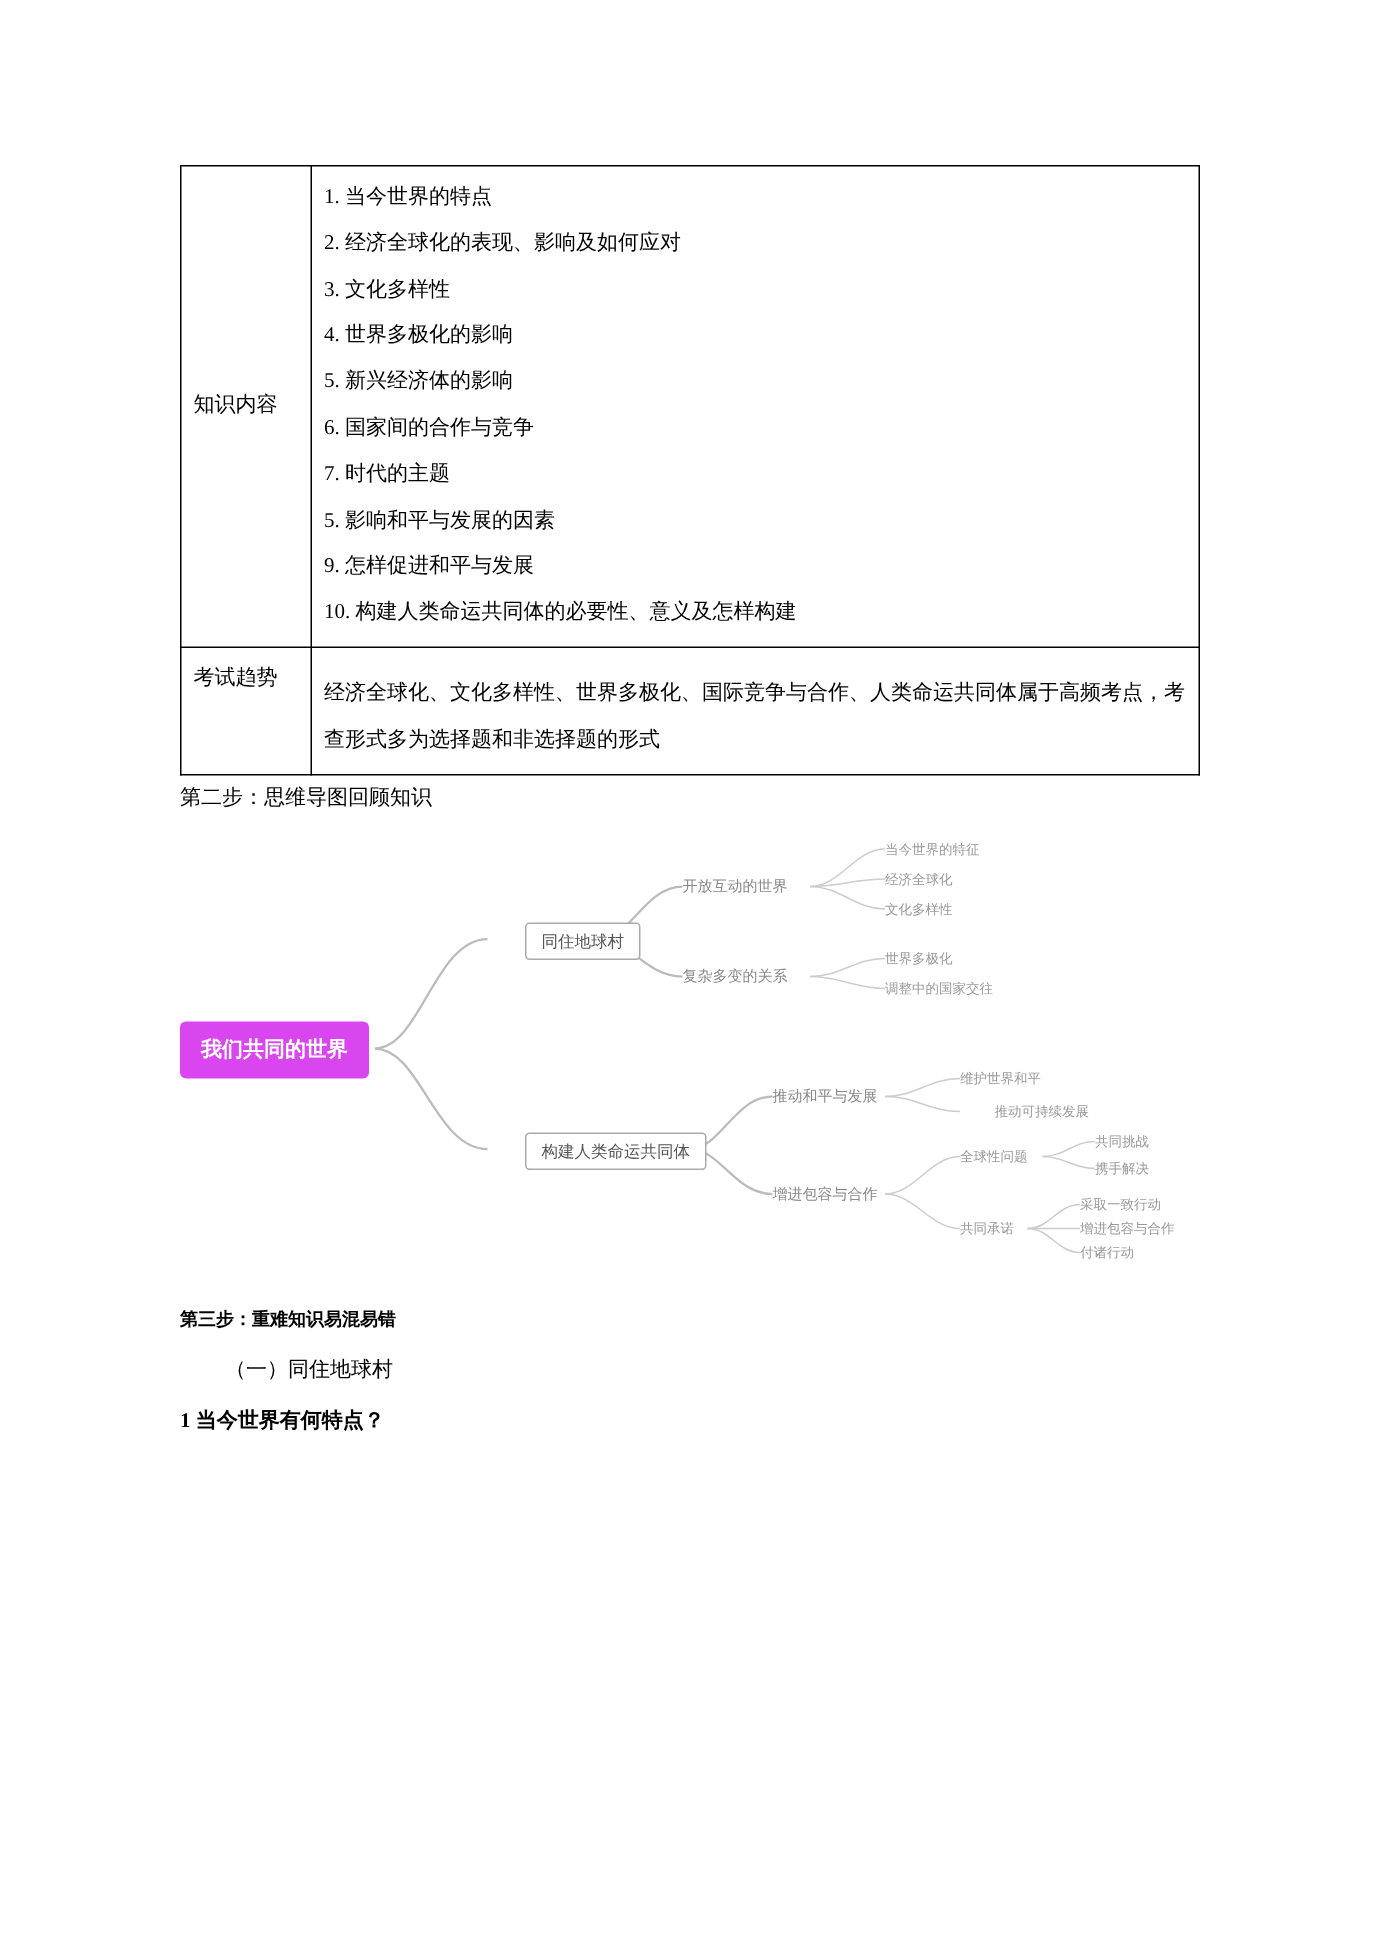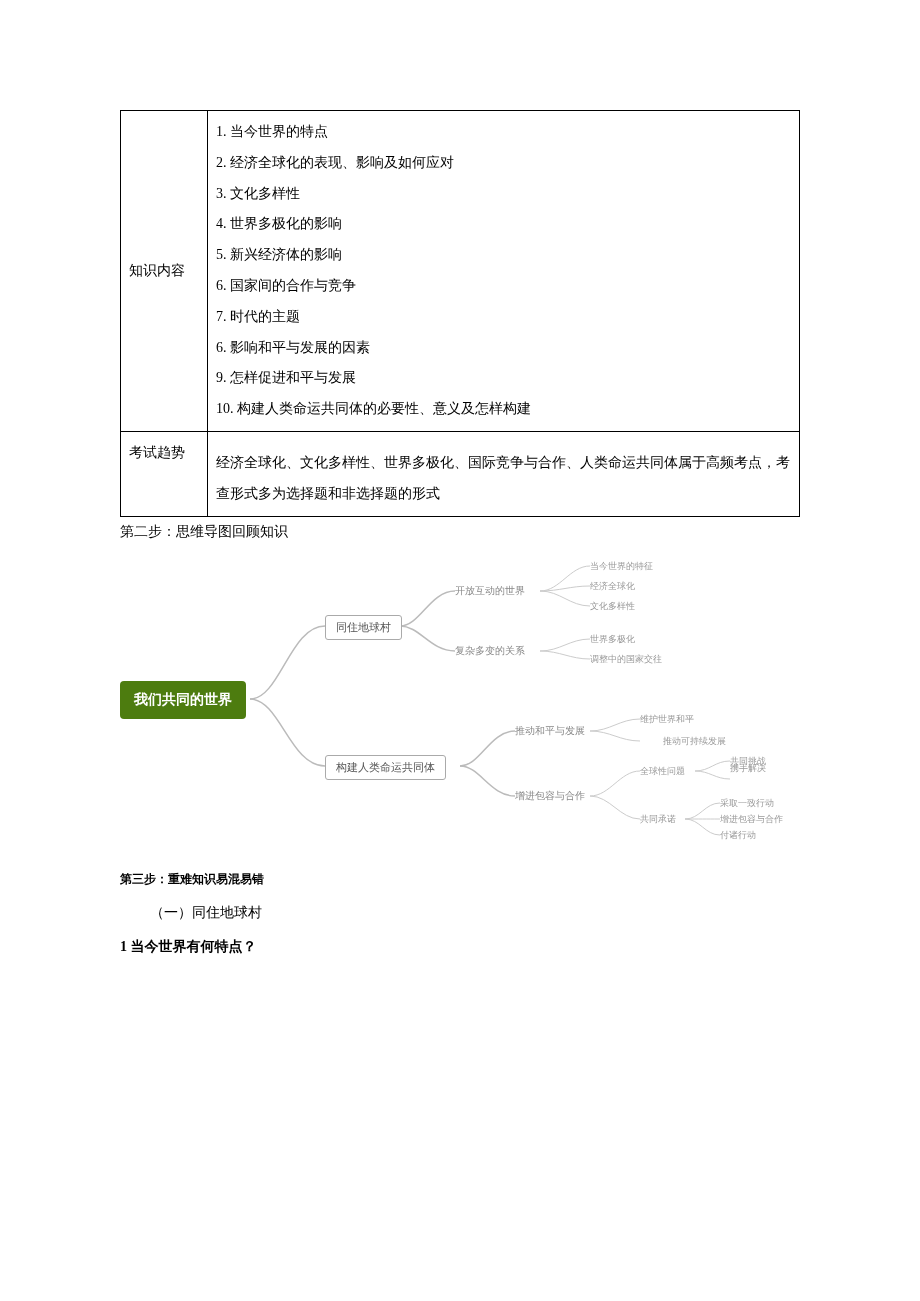--- a/index.html
+++ b/index.html
@@ -49,35 +49,36 @@
     margin: 10px 0 20px 0;
     position: relative;
     width: 680px;
     height: 300px;
     font-family: "Microsoft YaHei", sans-serif;
   }
   .root-node {
     position: absolute;
     left: 0;
     top: 130px;
-    background: #4d7c0f;
+    background: #d946ef;
     color: #fff;
     font-weight: bold;
     font-size: 14px;
     padding: 10px 14px;
     border-radius: 4px;
   }
   .lvl1 {
     position: absolute;
     border: 1px solid #aaa;
     background: #fff;
     color: #555;
     font-size: 11px;
     padding: 4px 10px;
     border-radius: 3px;
+    margin-left: 25px;
   }
   .lvl2 {
     position: absolute;
     color: #888;
     font-size: 10px;
     white-space: nowrap;
   }
   .lvl3 {
     position: absolute;
     color: #999;
@@ -118,21 +119,21 @@
         <tr>
       <td class="row-label">知识内容</td>
       <td>
         <div>1. 当今世界的特点</div>
         <div>2. 经济全球化的表现、影响及如何应对</div>
         <div>3. 文化多样性</div>
         <div>4. 世界多极化的影响</div>
         <div>5. 新兴经济体的影响</div>
         <div>6. 国家间的合作与竞争</div>
         <div>7. 时代的主题</div>
-        <div>6. 影响和平与发展的因素</div>
+        <div>5. 影响和平与发展的因素</div>
         <div>9. 怎样促进和平与发展</div>
         <div>10. 构建人类命运共同体的必要性、意义及怎样构建</div>
       </td>
     </tr>
     <tr>
       <td class="row-label" style="vertical-align:top;">考试趋势</td>
       <td style="padding-top:16px;">经济全球化、文化多样性、世界多极化、国际竞争与合作、人类命运共同体属于高频考点，考查形式多为选择题和非选择题的形式</td>
     </tr>
   </tbody>
     </table>
@@ -189,21 +190,21 @@
     <div class="lvl2" style="left:395px; top:173px;">推动和平与发展</div>
     <div class="lvl2" style="left:395px; top:238px;">增进包容与合作</div>
 
     <div class="lvl3" style="left:520px; top:162px;">维护世界和平</div>
     <div class="lvl3" style="left:520px; top:184px;margin-left:23px;">推动可持续发展</div>
 
     <div class="lvl3" style="left:520px; top:214px;">全球性问题</div>
     <div class="lvl3" style="left:520px; top:262px;">共同承诺</div>
 
     <div class="lvl3" style="left:610px; top:204px;">共同挑战</div>
-    <div class="lvl3" style="left:610px; top:211px;text-align:center;">携手解决</div>
+    <div class="lvl3" style="left:610px; top:222px;text-align:center;">携手解决</div>
 
     <div class="lvl3" style="left:600px; top:246px;">采取一致行动</div>
     <div class="lvl3" style="left:600px; top:262px;">增进包容与合作</div>
     <div class="lvl3" style="left:600px; top:278px;">付诸行动</div>
   </div>
 
   <div class="step3-label">第三步：重难知识易混易错</div>
   <div class="sub-heading">（一）同住地球村</div>
   <div class="q-heading">1 当今世界有何特点？</div>
 </div>

